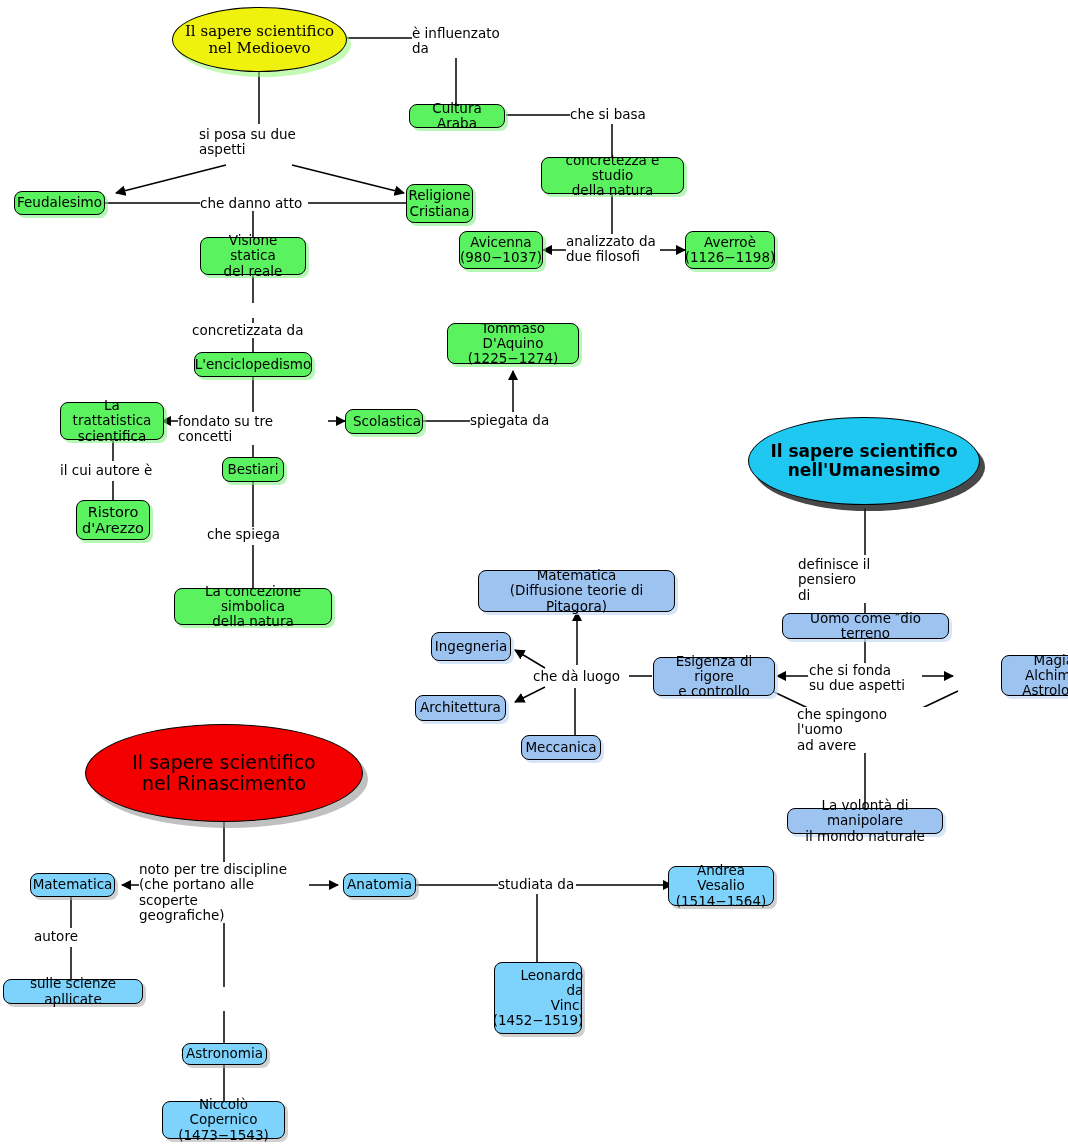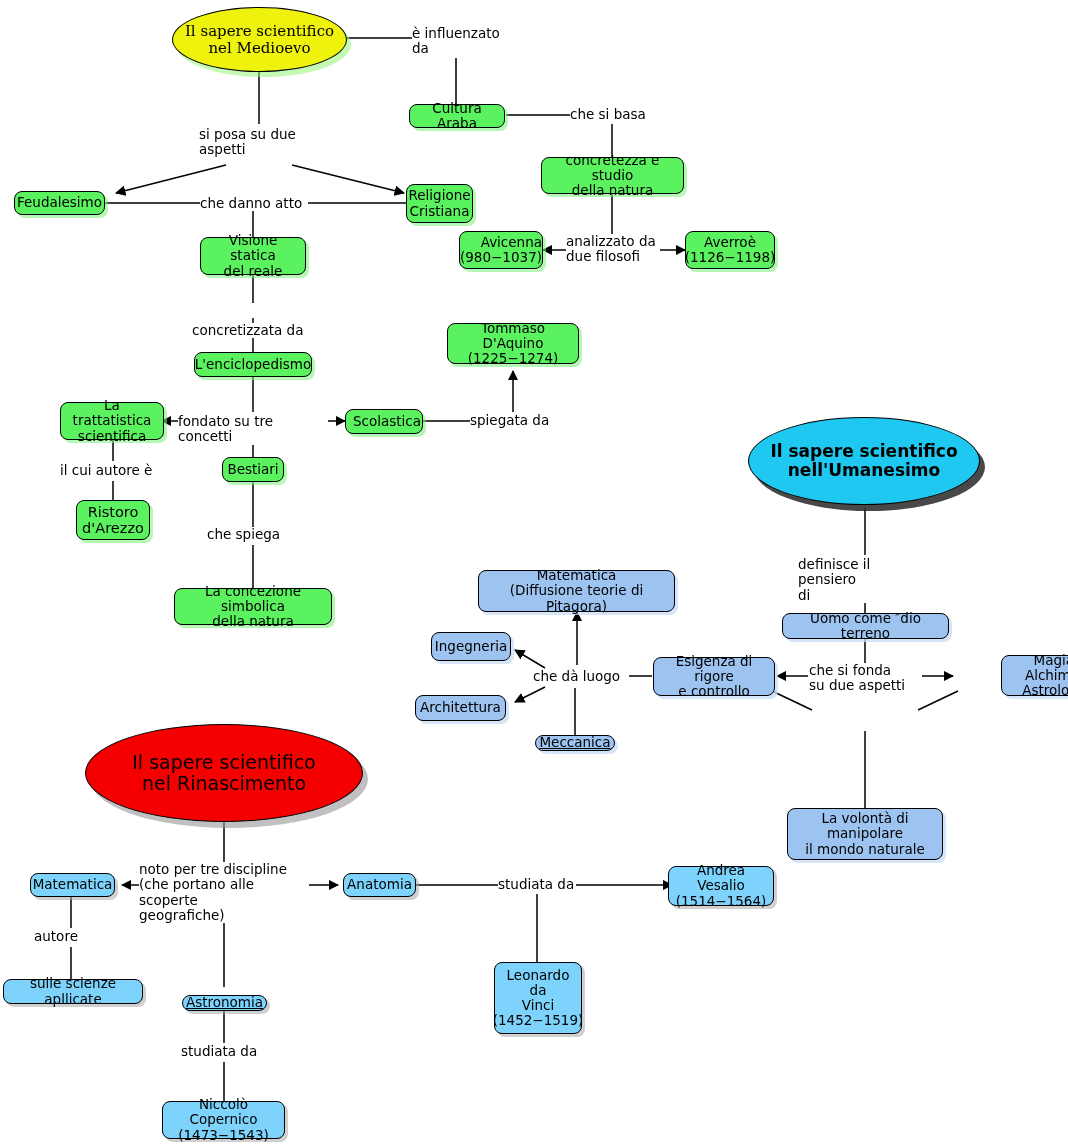--- a/index.html
+++ b/index.html
@@ -175,21 +175,21 @@
   <div class="node box green" style="left:409px; top:104px; width:96px; height:24px; font-size:13.5px;">Cultura Araba</div>
 
   <div class="linklabel" style="left:570px; top:107px; width:85px;">che si basa</div>
 
   <div class="node box green" style="left:541px; top:157px; width:143px; height:37px; font-size:13.5px;">concretezza e studio
 della natura</div>
 
   <div class="linklabel" style="left:566px; top:234px; width:94px;">analizzato da
 due filosofi</div>
 
-  <div class="node box green" style="left:459px; top:231px; width:84px; height:38px; font-size:13.5px;text-align:right;">Avicenna
+  <div class="node box green" style="left:459px; top:231px; width:84px; height:38px; font-size:13.5px;">Avicenna
 (980−1037)</div>
 
   <div class="node box green" style="left:685px; top:231px; width:90px; height:38px; font-size:13.5px;">Averroè
 (1126−1198)</div>
 
   <div class="linklabel" style="left:199px; top:127px; width:120px;">si posa su due
 aspetti</div>
 
   <div class="node box green" style="left:14px; top:191px; width:91px; height:24px; font-size:13.5px;">Feudalesimo</div>
 
@@ -239,60 +239,62 @@
 
   <div class="linklabel" style="left:809px; top:663px; width:112px;">che si fonda
 su due aspetti</div>
 
   <div class="node box blue" style="left:653px; top:657px; width:122px; height:39px; font-size:13.5px;">Esigenza di rigore
 e controllo</div>
 
   <div class="node box blue" style="left:953px; top:655px; width:110px; height:41px; font-size:13.5px;margin-left:48px;">Magia, Alchimia,
 Astrologia</div>
 
-
-  <div class="node box blue" style="left:787px; top:808px; width:156px; height:52px; font-size:13.5px;">La volontà di manipolare
+  <div class="linklabel" style="left:797px; top:707px; width:134px;">che spingono l'uomo
+ad avere</div>
+
+  <div class="node box blue" style="left:787px; top:808px; width:156px; height:26px; font-size:13.5px;">La volontà di manipolare
 il mondo naturale</div>
 
   <div class="linklabel" style="left:533px; top:669px; width:96px;">che dà luogo</div>
 
   <div class="node box blue" style="left:478px; top:570px; width:197px; height:42px; font-size:13.5px;">Matematica
 (Diffusione teorie di Pitagora)</div>
 
   <div class="node box blue" style="left:431px; top:632px; width:80px; height:29px; font-size:13.5px;">Ingegneria</div>
 
   <div class="node box blue" style="left:415px; top:695px; width:91px; height:26px; font-size:13.5px;">Architettura</div>
 
-  <div class="node box blue" style="left:535px; top:735px; width:80px; height:16px; font-size:13.5px;text-decoration:underline;">Meccanica</div>
+  <div class="node box blue" style="left:521px; top:735px; width:80px; height:25px; font-size:13.5px;">Meccanica</div>
 
   <div class="node oval oval-red" style="left:85px; top:724px; width:278px; height:98px; font-size:19px;">Il sapere scientifico
 nel Rinascimento</div>
 
   <div class="linklabel" style="left:139px; top:862px; width:170px;">noto per tre discipline
 (che portano alle scoperte
 geografiche)</div>
 
   <div class="node box orange" style="left:30px; top:873px; width:85px; height:24px; font-size:13.5px;">Matematica</div>
 
   <div class="linklabel" style="left:34px; top:929px; width:74px;">autore</div>
 
   <div class="node box orange" style="left:3px; top:979px; width:140px; height:25px; font-size:13.5px;">sulle scienze apllicate</div>
 
-  <div class="node box orange" style="left:182px; top:995px; width:85px; height:16px; font-size:13.5px;text-decoration:underline;">Astronomia</div>
+  <div class="node box orange" style="left:182px; top:1043px; width:85px; height:22px; font-size:13.5px;">Astronomia</div>
 
   <div class="linklabel" style="left:181px; top:1044px; width:88px;">studiata da</div>
 
   <div class="node box orange" style="left:162px; top:1101px; width:123px; height:38px; font-size:13.5px;">Niccolò Copernico
 (1473−1543)</div>
 
   <div class="node box orange" style="left:343px; top:873px; width:73px; height:24px; font-size:13.5px;">Anatomia</div>
 
   <div class="linklabel" style="left:498px; top:877px; width:78px;">studiata da</div>
 
   <div class="node box orange" style="left:668px; top:866px; width:106px; height:40px; font-size:13.5px;">Andrea Vesalio
 (1514−1564)</div>
 
-  <div class="node box orange" style="left:494px; top:962px; width:88px; height:72px; font-size:13.5px;">Leonardo
+  <div class="node box orange" style="left:494px; top:962px; width:88px; height:72px; font-size:13.5px;text-align:right;">Leonardo
 da
 Vinci
 (1452−1519)</div>
 
 </div>
 
 </body></html>

